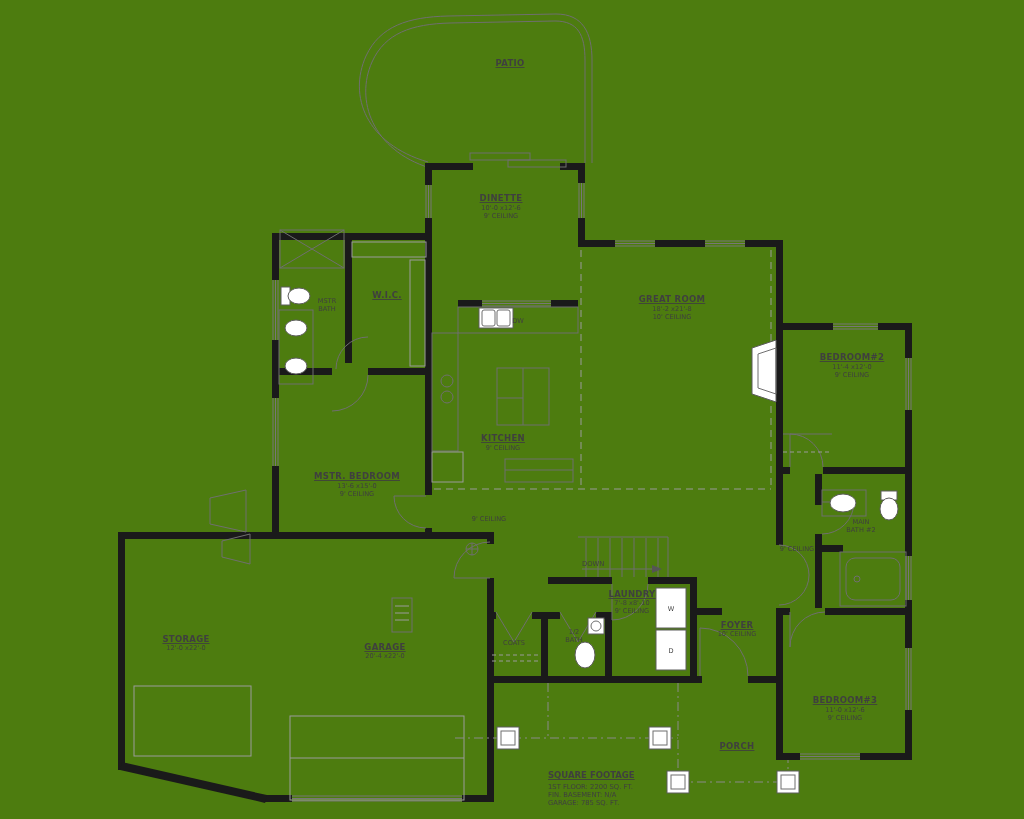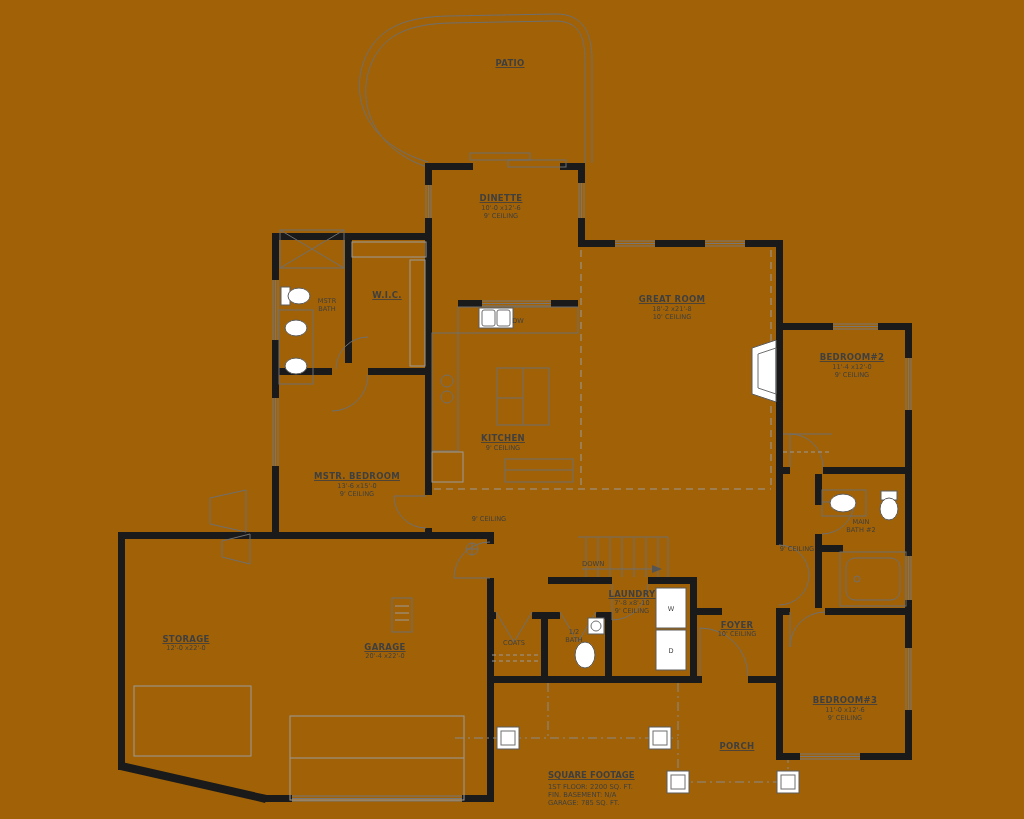--- a/index.html
+++ b/index.html
@@ -1,16 +1,16 @@
 <!DOCTYPE html>
 <html><head>
 <meta charset="utf-8">
 <style>
   html,body{margin:0;padding:0;background:#fff;}
-  .page{position:relative;width:1024px;height:819px;background:#a16207;overflow:hidden;}
+  .page{position:relative;width:1024px;height:819px;background:#4d7c0f;overflow:hidden;}
   svg{display:block;}
   .thin{stroke:#6f6f6f;fill:none;stroke-width:1;}
   .lt{stroke:#9b9b9b;fill:none;stroke-width:1;}
   .fix{stroke:#5c5c5c;fill:#ffffff;stroke-width:1;}
   .dash{stroke:#8a8a8a;fill:none;stroke-width:1;stroke-dasharray:9 4 2 4;}
   .dash2{stroke:#9a9a9a;fill:none;stroke-width:1;stroke-dasharray:7 5;}
   .dash3{stroke:#9a9a9a;fill:none;stroke-width:1;stroke-dasharray:4 3;}
   .win{stroke:#777;stroke-width:1;fill:none;}
   text{font-family:"DejaVu Sans",sans-serif;fill:#3f3f3f;}
   .rname{font-size:8.5px;font-weight:700;text-decoration:underline;text-anchor:middle;letter-spacing:.3px;}

